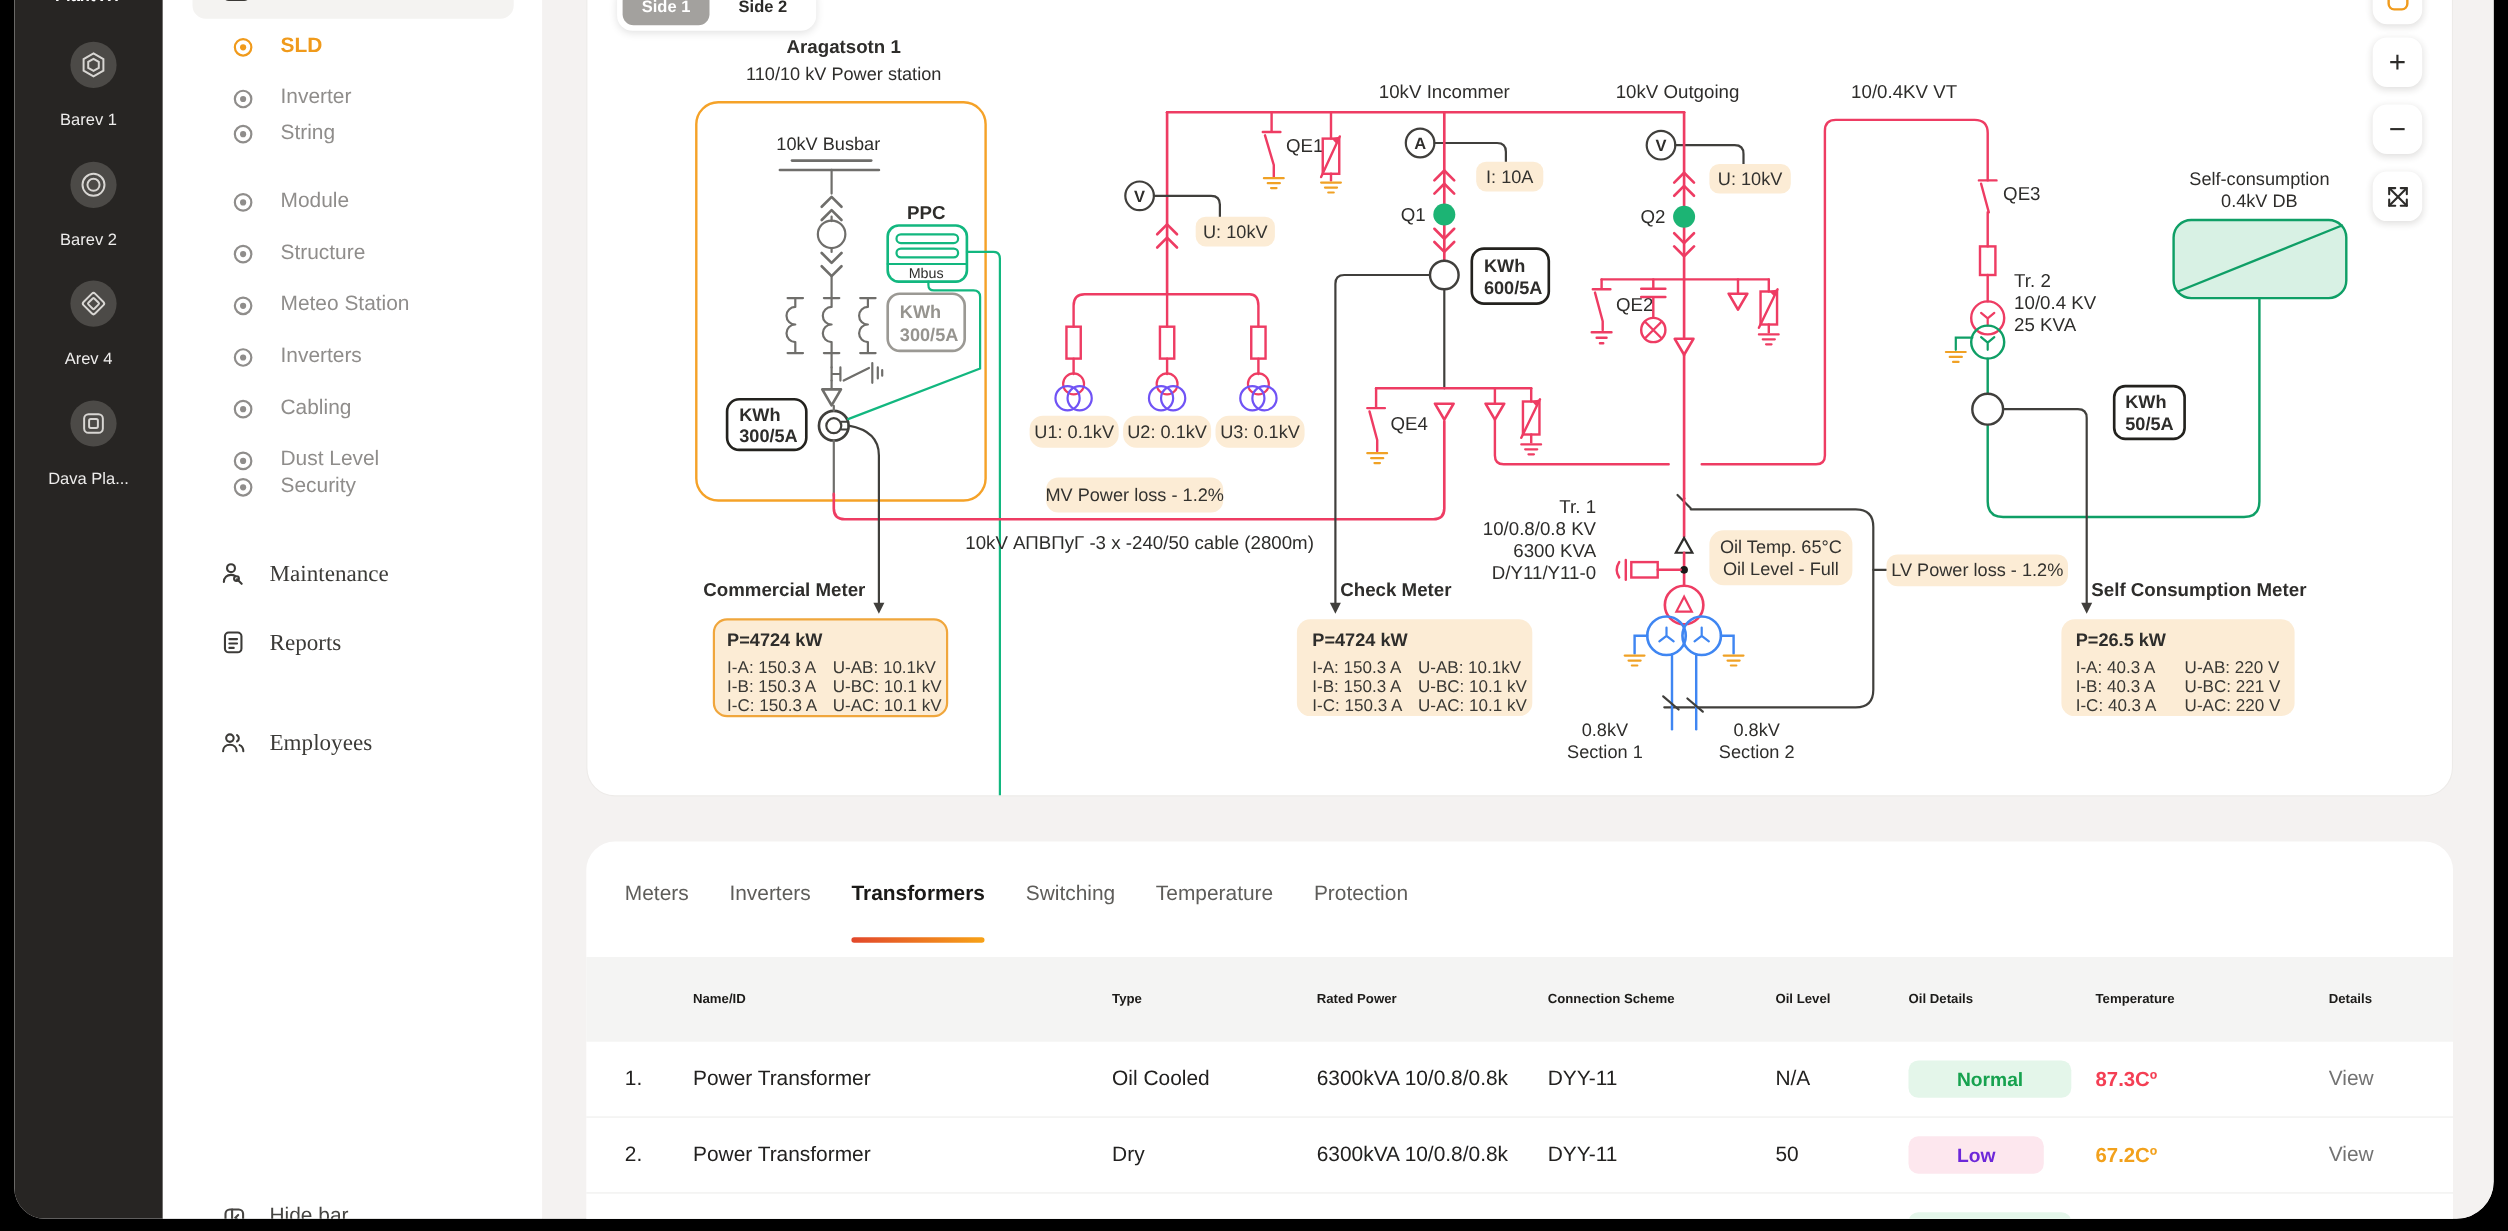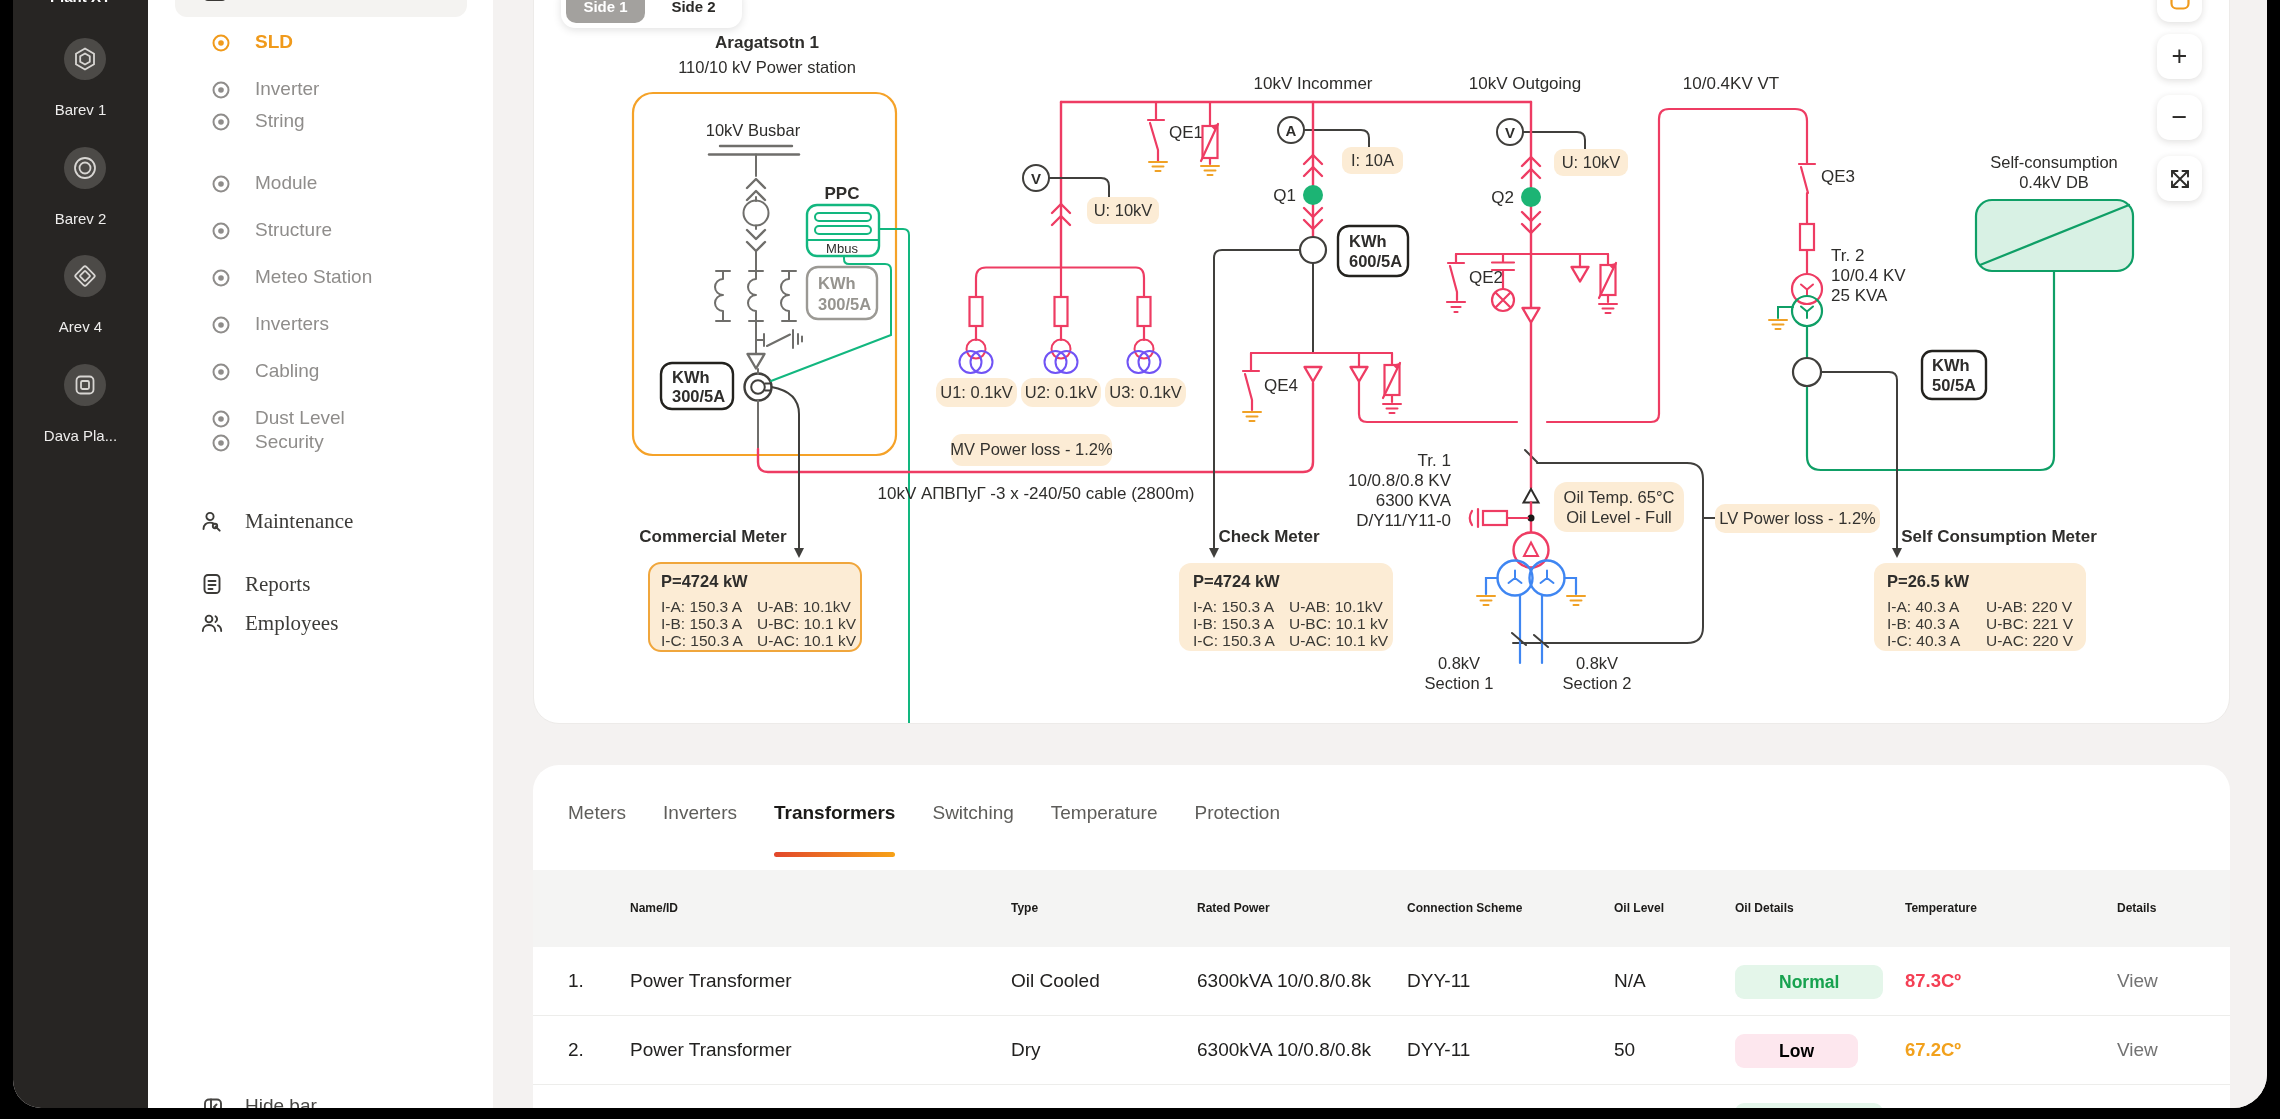--- a/index.html
+++ b/index.html
@@ -219,21 +219,21 @@
     </div>
     <div class="titem" style="top:561px;">
       <span class="ticon">
         <svg width="24" height="24" viewBox="0 0 24 24" fill="none" stroke="#3c3b38" stroke-width="1.9" stroke-linecap="round">
           <rect x="4.5" y="3" width="15" height="18" rx="3.5"></rect>
           <path d="M8.5 9 h7 M8.5 13 h7 M8.5 17 h4"></path>
         </svg>
       </span>
       <span class="mtext">Reports</span>
     </div>
-    <div class="titem" style="top:600px;padding-left:21px;">
+    <div class="titem" style="top:652px;padding-left:21px;">
       <span class="ticon">
         <svg width="24" height="24" viewBox="0 0 24 24" fill="none" stroke="#3c3b38" stroke-width="1.9" stroke-linecap="round">
           <circle cx="9" cy="8" r="3.4"></circle>
           <path d="M2.8 20 c0-3.8 2.7-6 6.2-6 s6.2 2.2 6.2 6"></path>
           <path d="M15.5 5.2 a3.4 3.4 0 0 1 0 5.8 M17.8 14.4 c2.1 .8 3.4 2.7 3.4 5.6"></path>
         </svg>
       </span>
       <span class="mtext">Employees</span>
     </div>
 
@@ -718,21 +718,21 @@
         <span class="tc cdet view">View</span>
       </div>
 
       <div class="trow" style="top:251px;">
         <span class="tc cn">2.</span>
         <span class="tc cname">Power Transformer</span>
         <span class="tc ctype">Dry</span>
         <span class="tc cpow">6300kVA 10/0.8/0.8k</span>
         <span class="tc csch">DYY-11</span>
         <span class="tc coil">50</span>
-        <span class="tc cstat"><span class="badge" style="color: #000000; background: rgb(253, 231, 238);">Low</span></span>
+        <span class="tc cstat"><span class="badge" style="color: #6d28d9; background: rgb(253, 231, 238);">Low</span></span>
         <span class="tc ctemp temp" style="color: rgb(242, 161, 28);">67.2Cº</span>
         <span class="tc cdet view">View</span>
       </div>
 
       <div class="trow" style="top:320px;">
         <span class="tc cstat"><span class="badge" style="color: rgb(23, 162, 79); background: rgb(228, 246, 234);">Normal</span></span>
       </div>
     </div>
   </div>
 </div>

